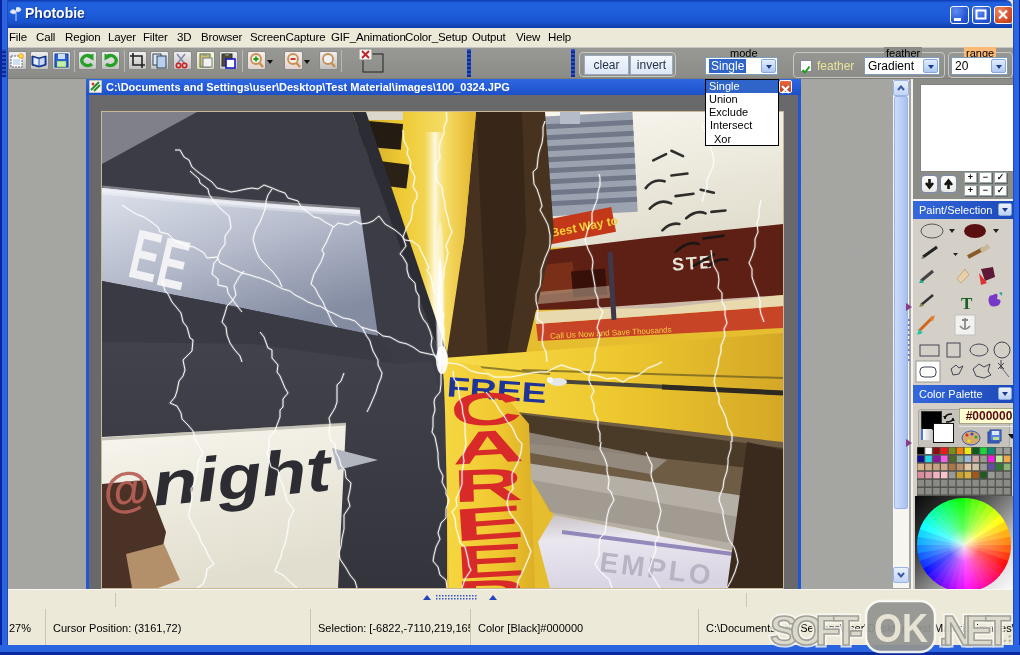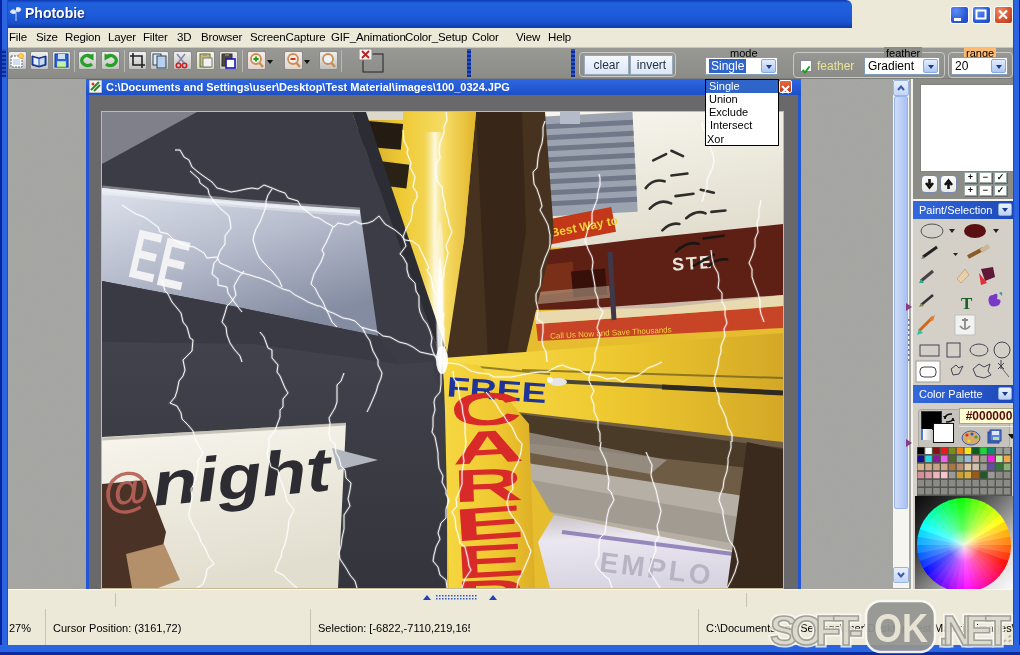--- a/index.html
+++ b/index.html
@@ -3,21 +3,21 @@
 <style>
 html,body{margin:0;padding:0;background:#fff;}
 *{box-sizing:border-box;}
 #app{position:relative;width:1020px;height:655px;font-family:"Liberation Sans",sans-serif;overflow:hidden;background:#ece9d8;}
 .abs{position:absolute;}
 
 #bleft{left:0;top:0;width:8px;height:655px;background:linear-gradient(90deg,#07259e 0 2px,#2a64e0 2px 7px,#1c4cc0 7px 8px);}
 #bright{left:1013px;top:0;width:7px;height:655px;background:linear-gradient(90deg,#1c4cc0 0 1px,#2a64e0 1px 6px,#07259e 6px 7px);}
 #bbot{left:0;top:645px;width:1020px;height:10px;background:linear-gradient(180deg,#2a64e0 0 7px,#0a2ba0 7px 10px);}
 
-#title{left:0;top:0;width:852px;height:28px;background:linear-gradient(180deg,#0d3ab2 0,#2261dd 3px,#1e5cdb 14px,#1a53cf 22px,#1244b4 26px,#0d3ab2 28px);border-radius:6px 6px 0 0;}
+#title{left:0;top:0;width:1012px;height:28px;background:linear-gradient(180deg,#0d3ab2 0,#2261dd 3px,#1e5cdb 14px,#1a53cf 22px,#1244b4 26px,#0d3ab2 28px);border-radius:6px 6px 0 0;}
 #title .txt{position:absolute;left:25px;top:5px;color:#fff;font-size:14px;font-weight:bold;text-shadow:1px 1px 1px #0a2a80;}
 
 .cbtn{position:absolute;top:6px;width:19px;height:18px;border-radius:3px;border:1px solid #ffffff;color:#fff;}
 #btnmin{left:950px;background:radial-gradient(circle at 30% 25%,#5f8df0,#2a5ad8 60%,#1e46b4);}
 #btnmax{left:972px;background:radial-gradient(circle at 30% 25%,#5f8df0,#2a5ad8 60%,#1e46b4);}
 #btncls{left:994px;background:radial-gradient(circle at 30% 25%,#ec8a66,#d4512a 60%,#b03818);}
 
 #menu{left:1px;top:28px;width:1018px;height:26px;background:#ece9d8;color:#000;font-size:11.5px;letter-spacing:-0.15px;}
 #menu span{position:absolute;top:3px;}
 
@@ -70,30 +70,30 @@
         <rect x="3" y="11" width="7" height="3" fill="#fff"></rect>
       </svg></div>
   <div class="cbtn" id="btnmax"><svg width="17" height="16">
         <rect x="3.5" y="3.5" width="9" height="8" fill="none" stroke="#fff" stroke-width="2"></rect>
       </svg></div>
   <div class="cbtn" id="btncls"><svg width="17" height="16">
         <path d="M4 3.5 L12 11.5 M12 3.5 L4 11.5" stroke="#fff" stroke-width="2.2"></path>
       </svg></div>
   <div class="abs" id="menu">
     <span style="left:8px">File</span>
-      <span style="left:35px">Size</span>
+      <span style="left:35px">Call</span>
       <span style="left:64px">Region</span>
       <span style="left:107px">Layer</span>
       <span style="left:142px">Filter</span>
       <span style="left:176px">3D</span>
       <span style="left:200px">Browser</span>
       <span style="left:249px">ScreenCapture</span>
       <span style="left:330px">GIF_Animation</span>
       <span style="left:404px">Color_Setup</span>
-      <span style="left:471px">Color</span>
+      <span style="left:471px">Output</span>
       <span style="left:515px">View</span>
       <span style="left:547px">Help</span>
   </div>
   <div class="abs" id="tbar"></div>
   <div class="grip" style="left:2px;top:49px;z-index:5"></div>
   <div class="grip" style="left:467px;top:49px"></div>
   <div class="grip" style="left:571px;top:49px"></div>
   <div class="ticon" style="left:8px"><svg width="17" height="17">
         <rect x="2" y="4" width="11" height="11" fill="#fdfdfb" stroke="#667" stroke-dasharray="2 1"></rect>
         <circle cx="12" cy="4" r="2.5" fill="#ffd24a" stroke="#d89010" stroke-width="0.5"></circle>
@@ -180,21 +180,21 @@
         <path d="M1.5 5 L4 7.5 L8.5 1.5" fill="none" stroke="#18a018" stroke-width="2"></path>
       </svg></div>
   <div class="abs" style="left:817px;top:59px;font-size:12px;color:#e8e49a">feather</div>
   <div class="combo" style="left:864px;width:76px">Gradient<span class="cbarrow"></span></div>
   <div class="combo" style="left:951px;width:57px">20<span class="cbarrow"></span></div>
   <div class="abs" id="ddlist" style="left:705px;top:79px;width:74px;height:67px;background:#fff;border:1px solid #000;font-size:11px;z-index:60">
     <div style="height:13px;background:#2f64c8;color:#fff;padding-left:3px;line-height:13px">Single</div>
     <div style="height:13px;padding-left:3px;line-height:13px">Union</div>
     <div style="height:13px;padding-left:3px;line-height:13px">Exclude</div>
     <div style="height:13px;padding-left:4px;line-height:13px">Intersect</div>
-    <div style="height:13px;padding-left:1px;line-height:14px">Xor</div>
+    <div style="height:13px;padding-left:8px;line-height:14px">Xor</div>
   </div>
   <div class="abs" id="mdi">
       <svg id="mdinoise" width="1005" height="529">
         <filter id="nz">
           <feTurbulence type="fractalNoise" baseFrequency="0.9" numOctaves="2"></feTurbulence>
           <feColorMatrix type="matrix" values="0 0 0 0 0.63 0 0 0 0 0.63 0 0 0 0 0.62 0.1 0.1 0.1 0 0"></feColorMatrix>
         </filter>
         <rect width="1005" height="529" filter="url(#nz)"></rect>
       </svg>
     <div class="abs" id="iwin">
@@ -670,20 +670,23 @@
   <div class="abs" id="status">
     <div class="scell" style="left:0;width:44px">
         <span>27%</span>
       </div>
     <div class="scell" style="left:44px;width:135px">
         <span>Cursor Position: (3161,72)</span>
       </div>
     <div class="scell" style="left:309px;width:160px;overflow:hidden">
         <span>Selection: [-6822,-7110,219,165]</span>
       </div>
+    <div class="scell" style="left:469px;width:228px">
+        <span>Color [Black]#000000</span>
+      </div>
     <div class="scell" style="left:697px;width:320px;overflow:hidden">
         <span>C:\Documents and Settings\user\Desktop\Test Material\images\100_0</span>
       </div>
   <svg style="position:absolute;left:997px;top:27px" width="16" height="14">
         <g fill="#b8b4a4">
           <circle cx="12" cy="11" r="1.5"></circle>
           <circle cx="12" cy="6" r="1.5"></circle>
           <circle cx="12" cy="1.5" r="1.5"></circle>
           <circle cx="7" cy="11" r="1.5"></circle>
           <circle cx="7" cy="6" r="1.5"></circle>

